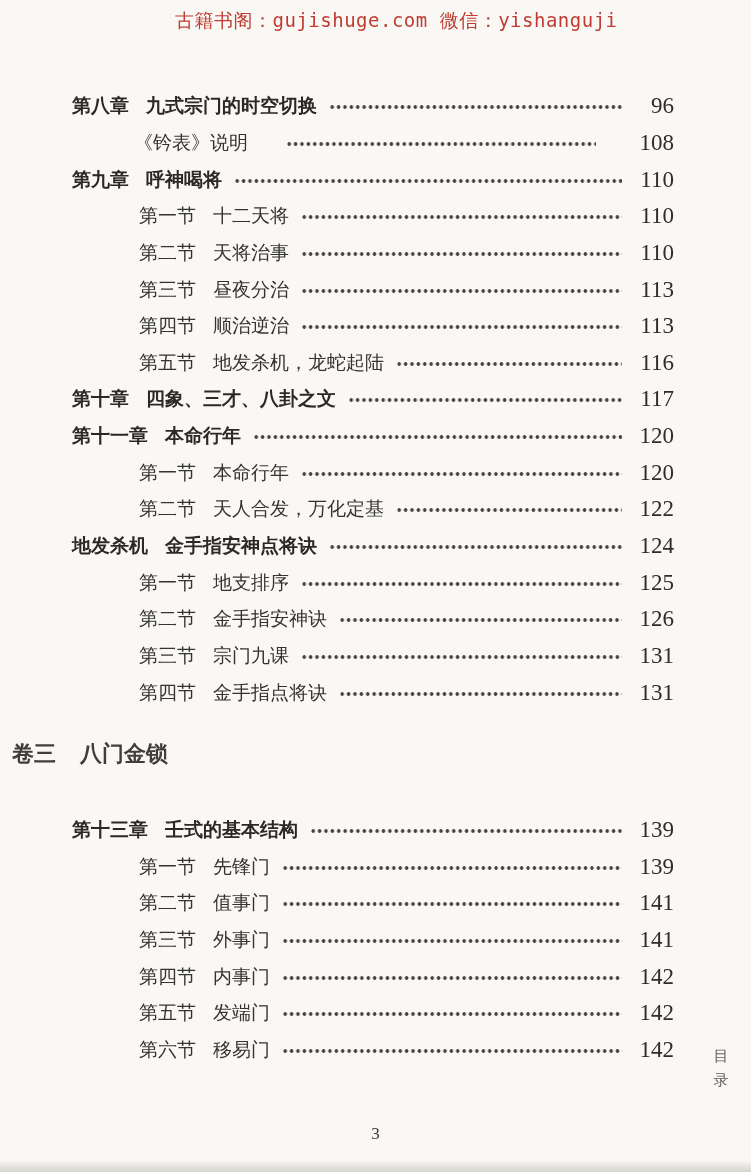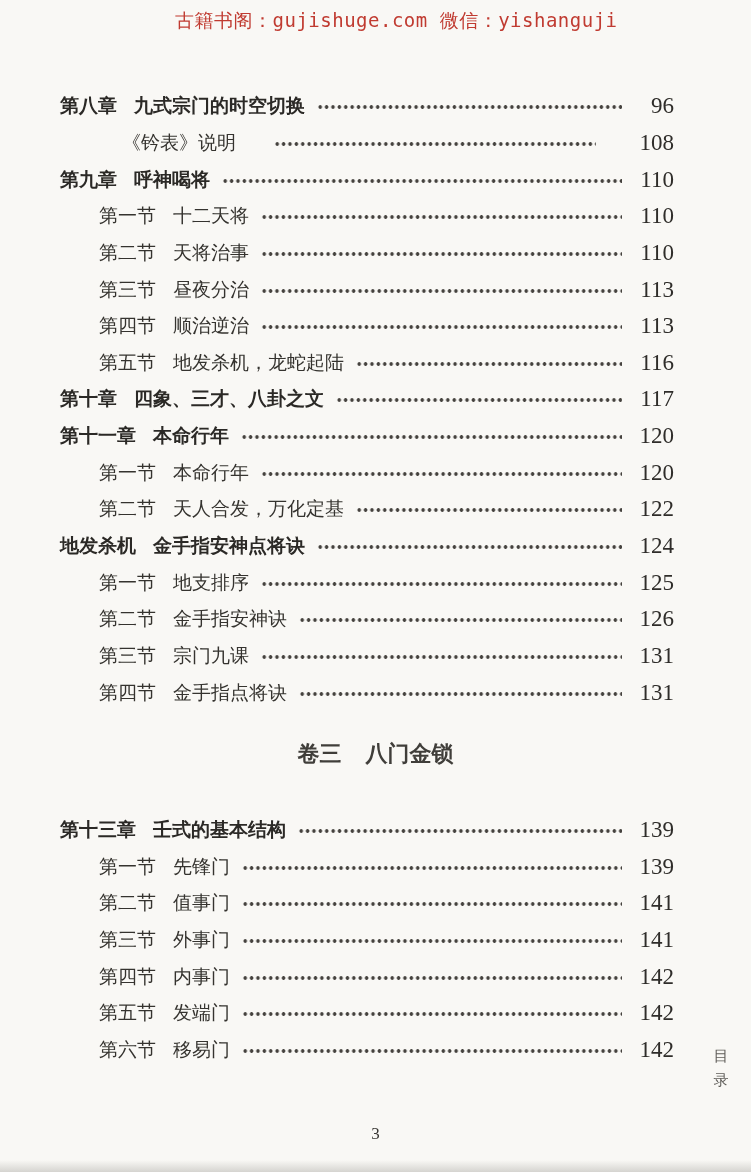--- a/index.html
+++ b/index.html
@@ -16,36 +16,36 @@
   }
   
   .watermark {
     position:absolute; top:8px; left:175px;
     font-family:"DejaVu Sans Mono", monospace;
     font-size:19px; letter-spacing:0.5px;
     color:#c03b31;
     white-space:nowrap;
   }
   
-  .toc { position:absolute; top:88px; left:0; right:0; }
+  .toc { position:absolute; top:88px; left:0; right:0;padding-left:12px; }
   .row {
     display:flex; align-items:center;
     height:36.65px;
     padding-right:77px;
     font-size:19px;
     color:#35332f;
     white-space:nowrap;
   }
   .row.chapter {
     padding-left:60px;
     font-family:"Liberation Sans", sans-serif;
     font-weight:700;
     color:#2b2926;
   }
-  .row.section { padding-left:99px; font-family:"Liberation Serif", serif; }
+  .row.section { padding-left:99px; font-family:"Liberation Serif", serif;margin-left:28px; }
   .row.sub     { padding-left:122px; font-family:"Liberation Serif", serif;gap:26px; }
   .label { margin-right:17px; }
   .leader {
     flex:1 1 auto;
     margin:2px 10px 0 12px;
     height:8px;
     background-image:radial-gradient(circle, #45423e 1.5px, rgba(0,0,0,0) 2.1px);
     background-size:6.4px 8px;
     background-repeat:repeat-x;
     background-position:left center;
@@ -53,21 +53,21 @@
   .pagenum {
     min-width:42px; text-align:right;
     font-family:"Liberation Serif", serif;
     font-weight:400; font-size:23px;
     color:#2f2d2a;
   }
   
   .part-heading {
     margin-top:26px; margin-bottom:41px;
     height:34px;
-    display:flex; justify-content:center; align-items:center;
+    display:flex; align-items:center;
     font-family:"Liberation Sans", sans-serif;
     font-weight:700; font-size:22px;
     color:#403e3a;
   }
   .part-label { margin-right:24px; }
   
   .margin-label {
     position:absolute; top:1038px; left:711px;
     writing-mode:vertical-rl;
     font-size:15px; letter-spacing:23px;

